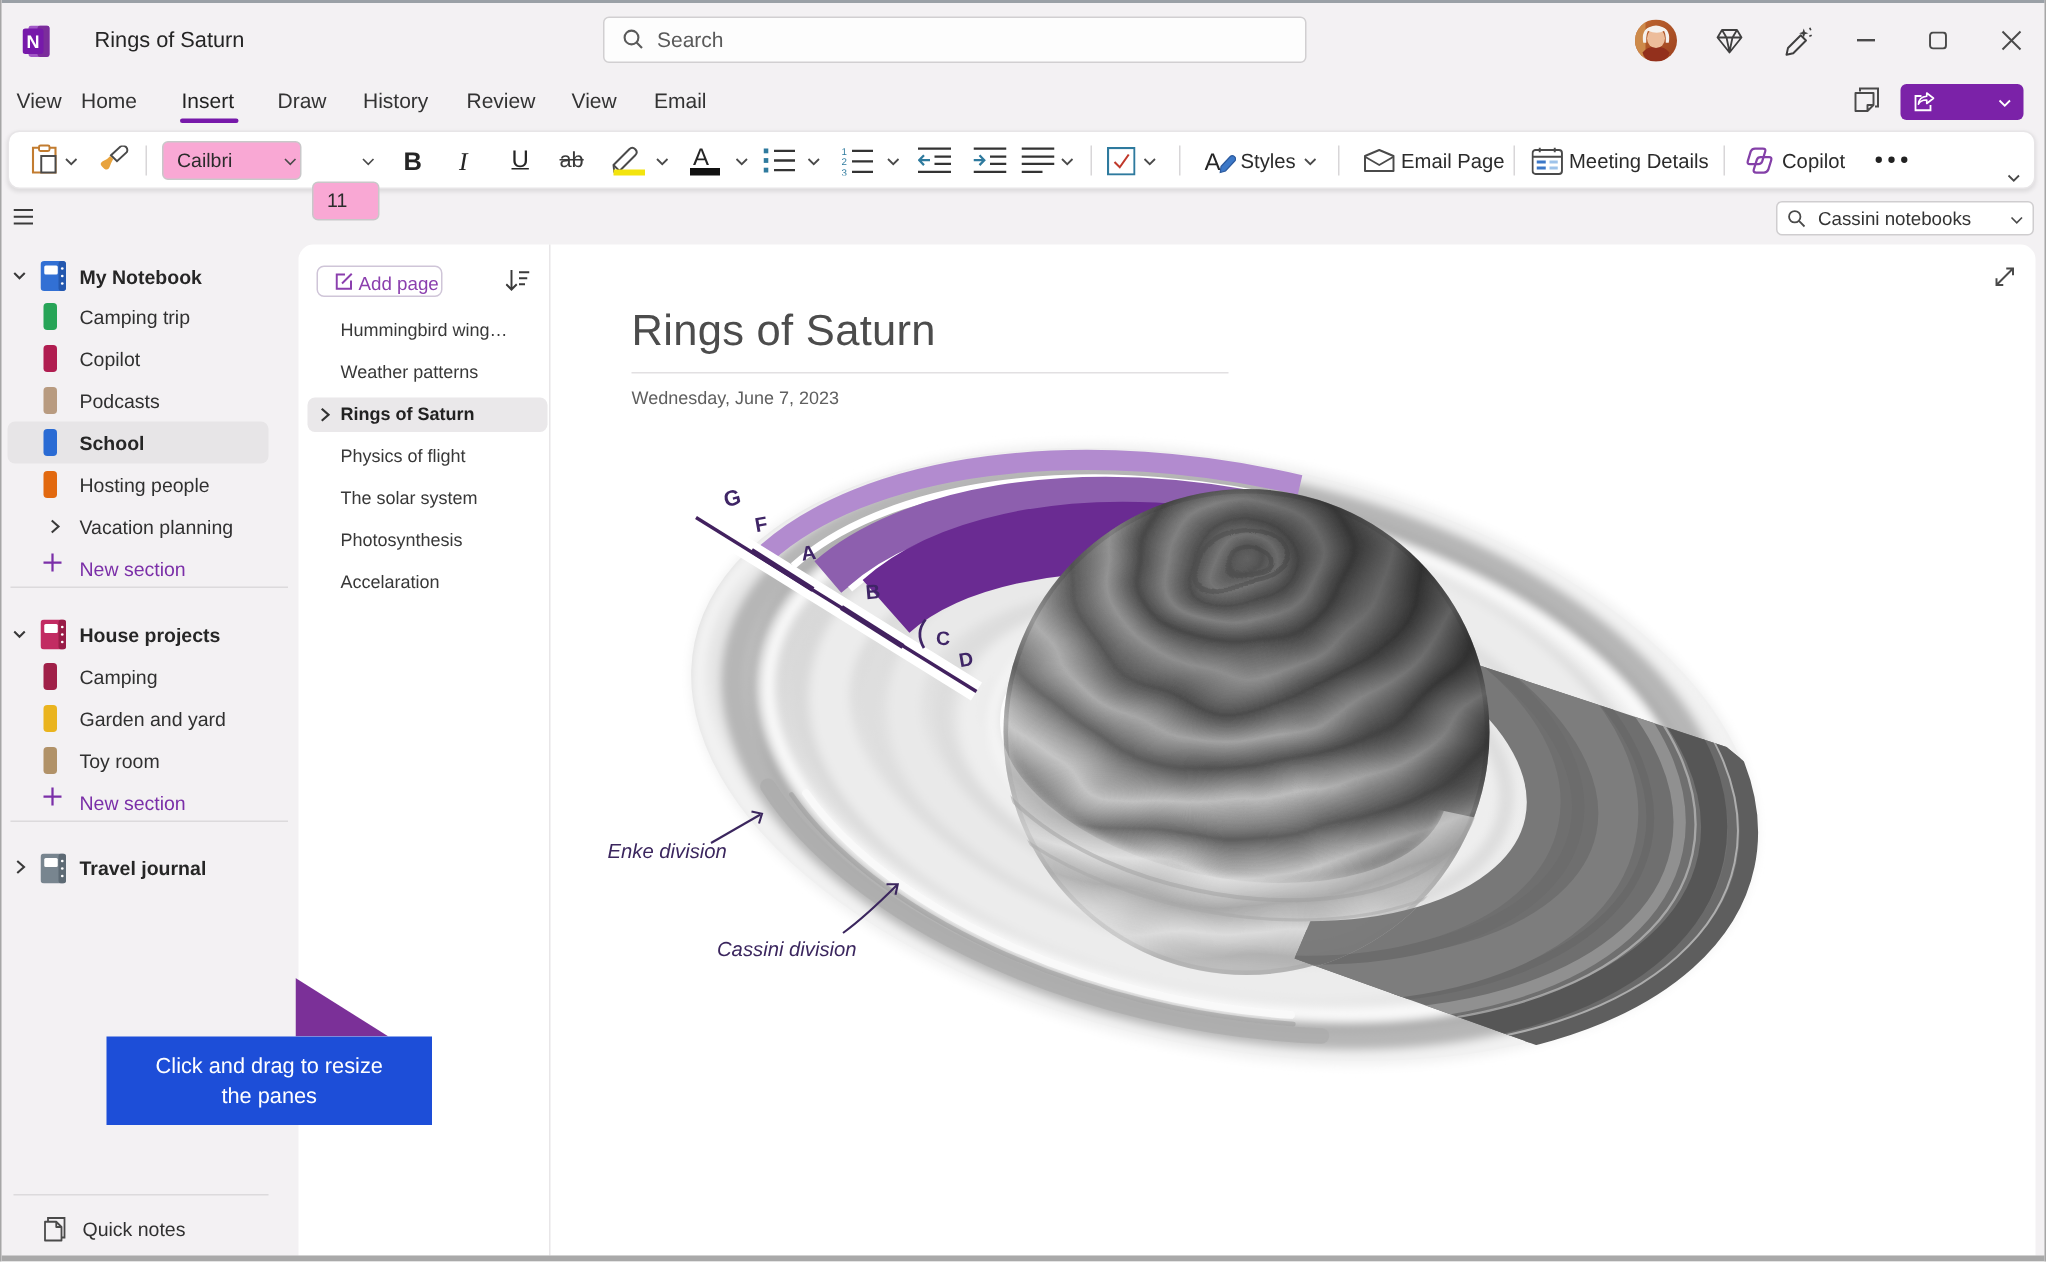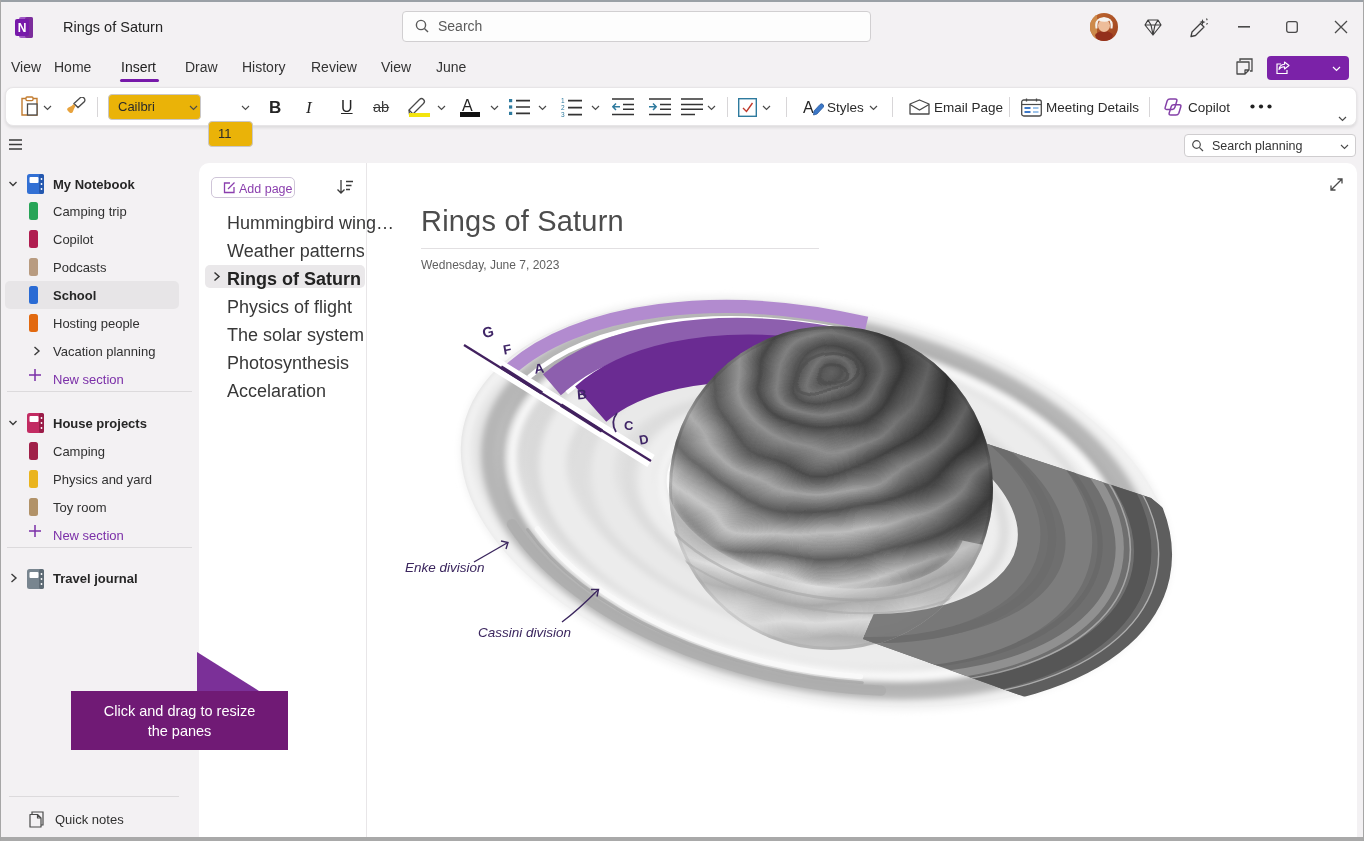--- a/index.html
+++ b/index.html
@@ -15,32 +15,32 @@
 #searchbox { left:401px; top:11px; width:469px; height:31px; background:#fdfdfd; border:1px solid #d1cfd1; border-radius:4px; color:#5a5a5a; font-size:14px; line-height:29px; padding-left:35px; }
 
 .menu { top:59px; font-size:14px; color:#333; }
 #insert-ul { left:119px; top:79px; width:39px; height:3px; background:#7719aa; border-radius:2px; }
 
 #ribbon { left:4px; top:87px; width:1352px; height:39px; background:#fff; border:1px solid #e7e5e7; border-radius:8px; box-shadow:0 1.5px 3px rgba(0,0,0,0.09); }
 .rdiv { position:absolute; top:97px; width:1px; height:20px; background:#d8d6d8; }
 .rtext { position:absolute; top:100px; font-size:13.5px; color:#2b2b2b; }
 .chev { position:absolute; width:9px; height:9px; }
 
-.combo { position:absolute; top:94px; height:26px; background:#eab308; border:1px solid #c9c7c9; border-radius:4px; font-size:13px; color:#2b2b2b; }
+.combo { position:absolute; top:94px; height:26px; background:#f9a8d4; border:1px solid #c9c7c9; border-radius:4px; font-size:13px; color:#2b2b2b; }
 .nrow { position:absolute; left:0; width:197px; height:28px; font-size:13px; color:#303030;text-align:right; }
 .nrow .lbl { position:absolute; left:52px; top:7px; }
 .ntab { position:absolute; left:28px; top:5px; width:9px; height:18px; border-radius:2.5px; }
 .ndiv { position:absolute; left:6px; width:185px; height:1px; background:#dcdadc; }
 
 #content { left:198px; top:163px; width:1158px; height:674px; background:#fff; border-radius:10px 10px 0 0; }
 #pagediv { left:365px; top:163px; width:1px; height:674px; background:#e8e6e8; z-index:5; }
-.prow { position:absolute; left:226px; font-size:18px; color:#383838; }
+.prow { position:absolute; left:226px; font-size:12px; color:#383838; }
 #selpage { left:204px; top:265px; width:160px; height:23px; background:#eae8ea; border-radius:5px; }
 
-#tip { left:70px; top:691px; width:217px; height:59px; background:#701a75; z-index:40; color:#fff; font-size:14.5px; text-align:center; padding-top:10px; line-height:20px; }
+#tip { left:70px; top:691px; width:217px; height:59px; background:#1d4ed8; z-index:40; color:#fff; font-size:14.5px; text-align:center; padding-top:10px; line-height:20px; }
 svg text { font-family:"Liberation Sans", sans-serif; }
 </style>
 </head>
 <body>
 <div class="abs" id="topframe"></div>
 <div class="abs" id="botframe"></div>
 
 <svg class="abs" style="left:14px;top:17px" width="22" height="21" viewBox="0 0 22 21">
   <rect x="4" y="0" width="14" height="21" rx="2" fill="#a158c6"></rect>
   <rect x="10" y="0" width="8" height="21" fill="#7b2d9b" rx="2"></rect>
@@ -97,21 +97,21 @@
   </svg>
 
 <div class="abs menu" style="left:10px">View</div>
 <div class="abs menu" style="left:53px">Home</div>
 <div class="abs menu" style="left:120px;font-weight:normal;color:#222">Insert</div>
 <div class="abs" id="insert-ul"></div>
 <div class="abs menu" style="left:184px">Draw</div>
 <div class="abs menu" style="left:241px">History</div>
 <div class="abs menu" style="left:310px">Review</div>
 <div class="abs menu" style="left:380px">View</div>
-<div class="abs menu" style="left:435px">June</div>
+<div class="abs menu" style="left:435px">Email</div>
 
 <svg class="abs" style="left:1235px;top:58px" width="17" height="18" viewBox="0 0 17 18">
   <path d="M4 3 L4 1 L16 1 L16 13 L14 13" fill="none" stroke="#4a4a4a" stroke-width="1.3"></path>
   <path d="M1 4 L13 4 L13 12 L9 16 L1 16 Z M13 12 L9 12 L9 16" fill="none" stroke="#4a4a4a" stroke-width="1.3" stroke-linejoin="round"></path>
 </svg>
 
 <div class="abs" style="left:1266px;top:56px;width:82px;height:24px;background:#7b22a8;border-radius:4px;"></div>
 <svg class="abs" style="left:1274px;top:61px" width="15" height="14" viewBox="0 0 15 14">
   <path d="M6 3 L2 3 L2 12.5 L12 12.5 L12 9" fill="none" stroke="#fff" stroke-width="1.2"></path>
   <path d="M9.5 1 L14 4.5 L9.5 8 L9.5 5.7 Q5.5 5.5 4 8.5 Q4.3 3.6 9.5 3.2 Z" fill="none" stroke="#fff" stroke-width="1.1" stroke-linejoin="round"></path>
@@ -258,21 +258,21 @@
 
 <svg class="abs" style="left:8px;top:139px" width="13" height="11" viewBox="0 0 13 11">
   <path d="M0 1 H13 M0 5.5 H13 M0 10 H13" stroke="#3a3a3a" stroke-width="1.4"></path>
 </svg>
 
 <div class="abs" style="left:1183px;top:134px;width:172px;height:23px;background:#fff;border:1px solid #cfcdcf;border-radius:4px;"></div>
 <svg class="abs" style="left:1190px;top:139px" width="13" height="13" viewBox="0 0 13 13">
   <circle cx="5.5" cy="5.5" r="3.8" fill="none" stroke="#4a4a4a" stroke-width="1.2"></circle>
   <line x1="8.3" y1="8.3" x2="12" y2="12" stroke="#4a4a4a" stroke-width="1.2"></line>
 </svg>
-<div class="abs" style="left:1211px;top:139px;font-size:12.5px;color:#333">Search planning</div>
+<div class="abs" style="left:1211px;top:139px;font-size:12.5px;color:#333">Cassini notebooks</div>
 <svg class="abs chev" style="left:1339px;top:142px" viewBox="0 0 9 9">
     <path d="M1 3 L4.5 6.5 L8 3" fill="none" stroke="#4a4a4a" stroke-width="1.1"></path>
   </svg>
 
 <svg class="abs" style="left:7px;top:179px" width="10" height="10" viewBox="0 0 10 10">
     <path d="M1.5 3 L5 6.5 L8.5 3" fill="none" stroke="#3a3a3a" stroke-width="1.4"></path>
   </svg>
 <svg class="abs" style="left:26px;top:174px" width="17" height="20" viewBox="0 0 17 20">
   <rect x="0" y="0" width="17" height="20" rx="2.5" fill="#3270d4"></rect>
   <rect x="12" y="0" width="5" height="20" fill="#2458ae" rx="2"></rect>
@@ -331,21 +331,21 @@
 </svg>
 <div class="abs nrow" style="top:409px;font-weight:bold;color:#262626">
     <span class="lbl">House projects</span>
   </div>
 <div class="abs nrow" style="top:437px">
     <span class="ntab" style="background:#a02048"></span>
     <span class="lbl">Camping</span>
   </div>
 <div class="abs nrow" style="top:465px">
     <span class="ntab" style="background:#eab41e"></span>
-    <span class="lbl">Physics and yard</span>
+    <span class="lbl">Garden and yard</span>
   </div>
 <div class="abs nrow" style="top:493px">
     <span class="ntab" style="background:#b19268"></span>
     <span class="lbl">Toy room</span>
   </div>
 <div class="abs nrow" style="top:521px;color:#7b2fa8">
     <svg style="position:absolute;left:27px;top:3px" width="14" height="14" viewBox="0 0 14 14">
       <path d="M7 1 V13 M1 7 H13" stroke="#7b2fa8" stroke-width="1.5"></path>
     </svg>
     <span class="lbl">New section</span>

